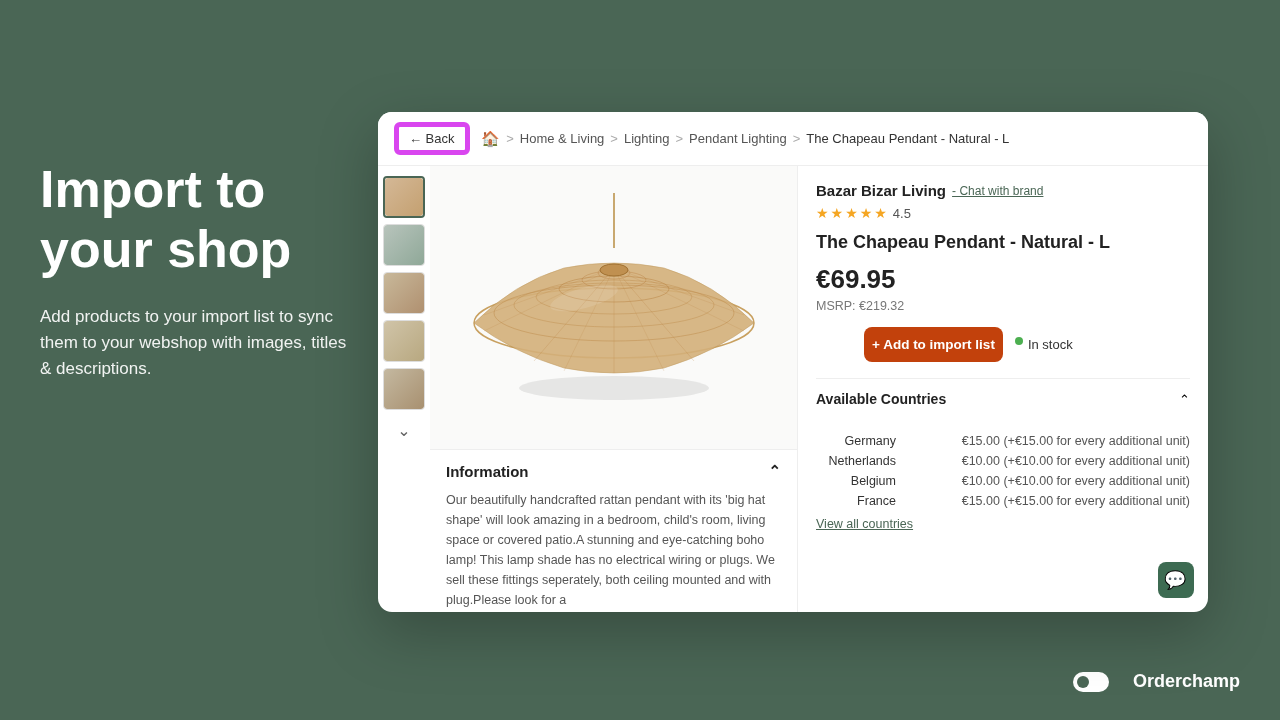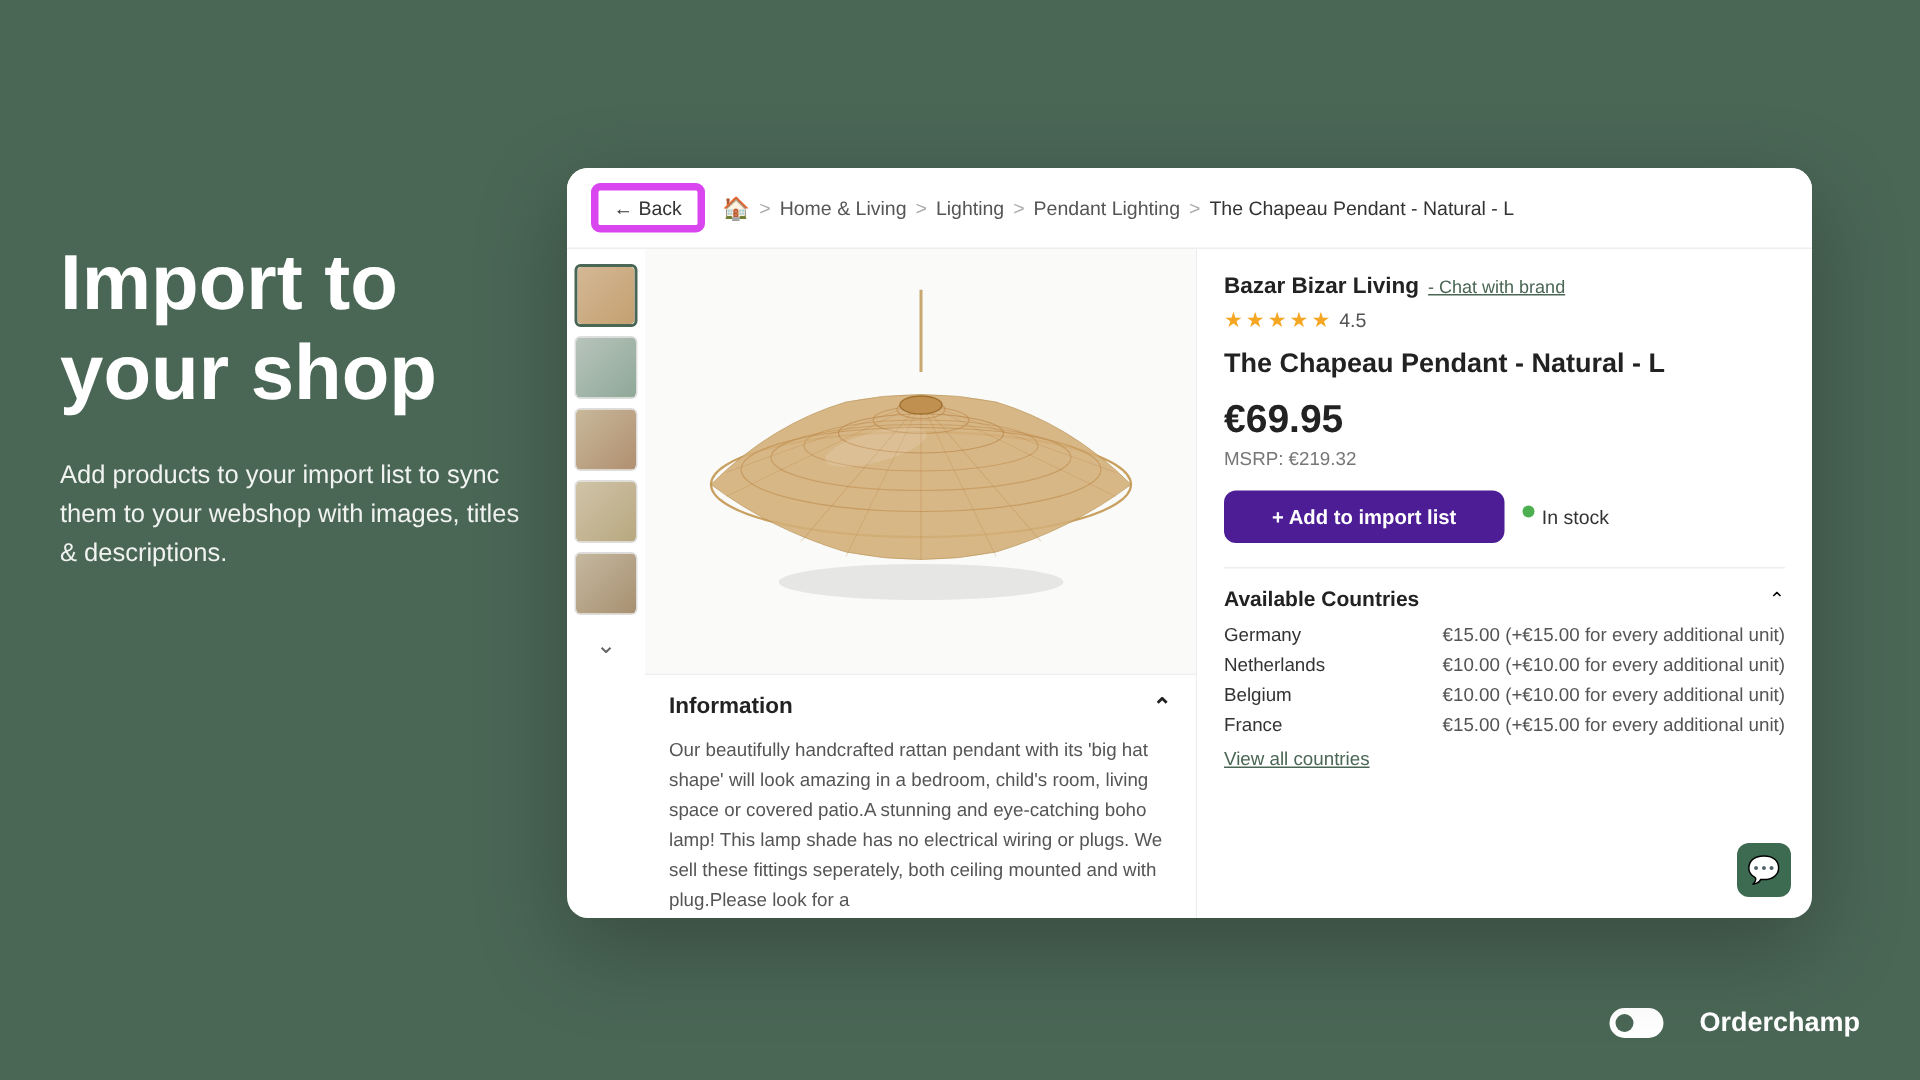--- a/index.html
+++ b/index.html
@@ -170,20 +170,21 @@
     }
 
     
     .info-section {
       padding: 0 16px;
       border-top: 1px solid #eee;
       background: white;
     }
     .info-header {
       display: flex;
+      align-items: center;
       justify-content: space-between;
       padding: 12px 0 10px;
       cursor: pointer;
     }
     .info-header span {
       font-size: 15px;
       font-weight: 600;
       color: #222;
     }
     .info-body {
@@ -260,31 +261,32 @@
       margin-bottom: 14px;
     }
 
     .action-row {
       display: flex;
       align-items: center;
       gap: 12px;
       margin-bottom: 16px;
     }
     .add-import-btn {
-      background: #4c1d95;
+      background: #c2410c;
       color: white;
       border: none;
       border-radius: 8px;
-      padding: 10px 32px;
+      padding: 10px 8px;
       font-size: 13.5px;
       font-weight: 600;
       cursor: pointer;
       display: flex;
       align-items: center;
       gap: 6px;
+      margin-left: 48px;
     }
     .in-stock-badge {
       display: flex;
       gap: 5px;
       font-size: 13px;
       color: #333;
     }
     .in-stock-dot {
       width: 8px;
       height: 8px;
@@ -308,41 +310,42 @@
     }
 
     .countries-section {
       border-top: 1px solid #eee;
       padding-top: 12px;
     }
     .countries-header {
       display: flex;
       justify-content: space-between;
       align-items: center;
-      margin-bottom: 6px;
+      margin-bottom: 24px;
     }
     .countries-title {
       font-size: 14px;
       font-weight: 700;
       color: #222;
     }
     .countries-table {
       width: 100%;
       font-size: 12.5px;
     }
     .country-row {
       display: flex;
       justify-content: space-between;
       padding: 3px 0;
       color: #444;
     }
     .country-name {
       color: #333;
       font-weight: 500;
       min-width: 80px;
+      text-align: right;
     }
     .country-price {
       color: #555;
     }
     .view-all-link {
       color: #4a6655;
       font-size: 12.5px;
       text-decoration: underline;
       cursor: pointer;
       display: inline-block;

